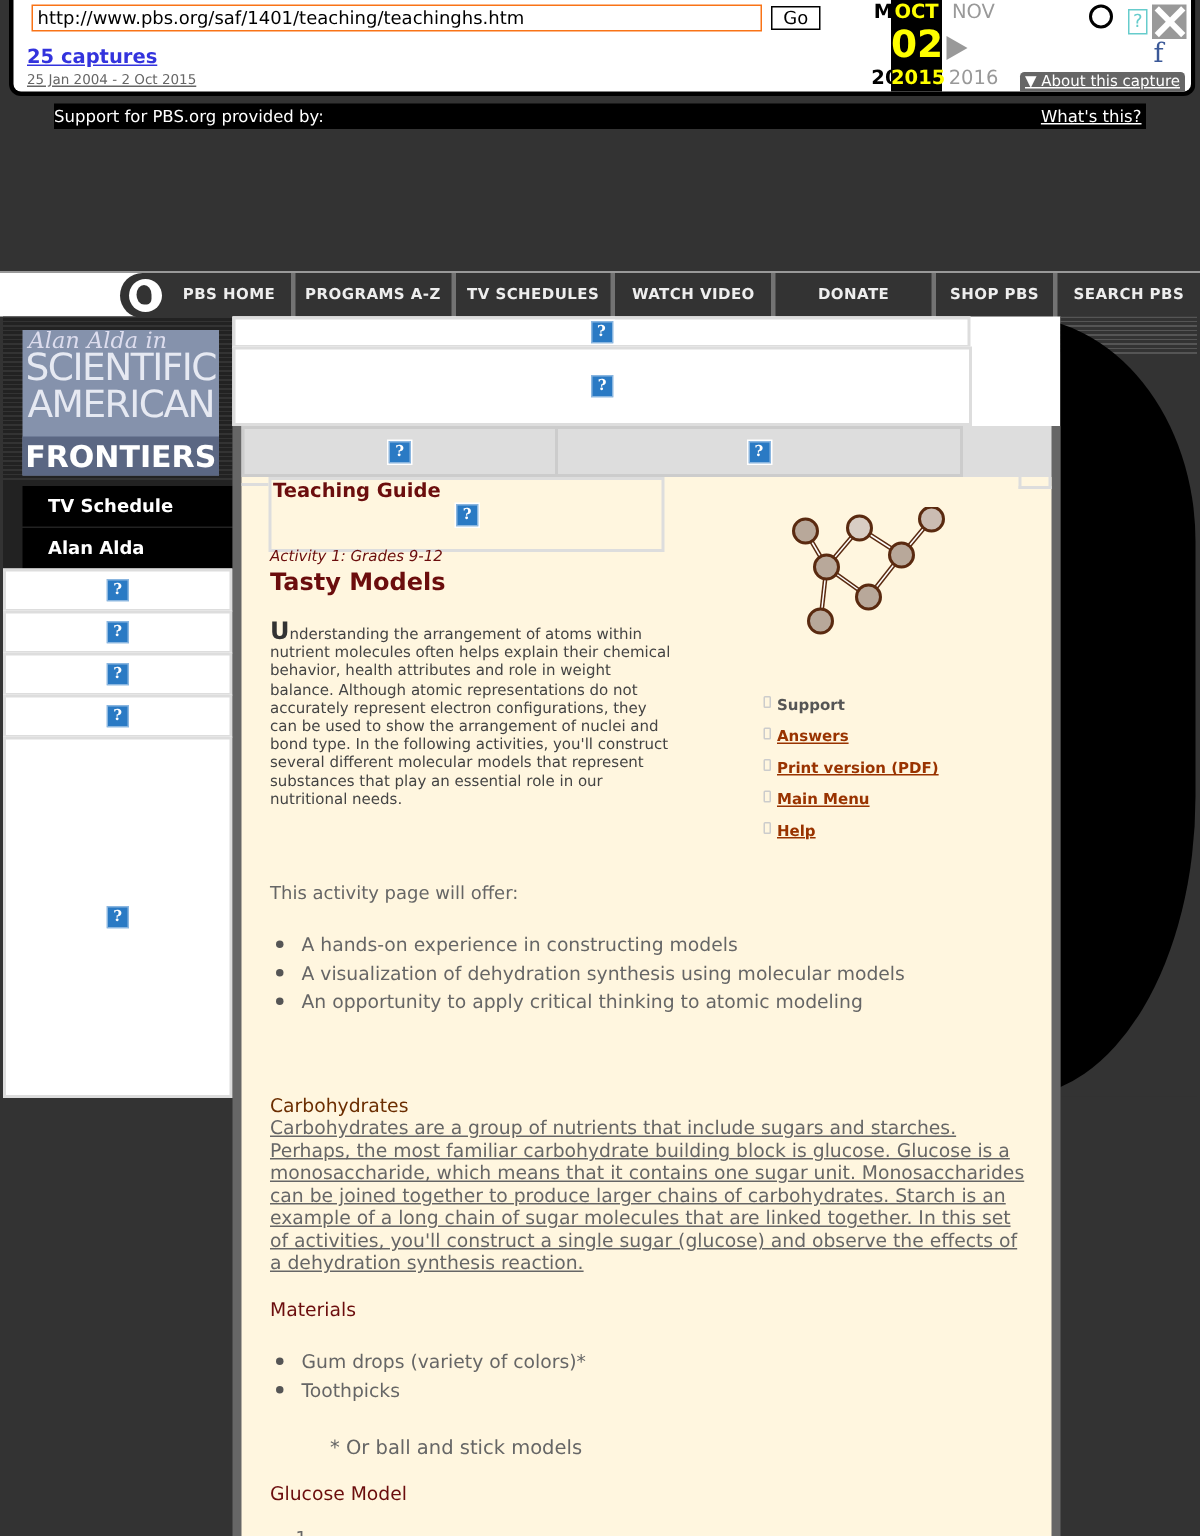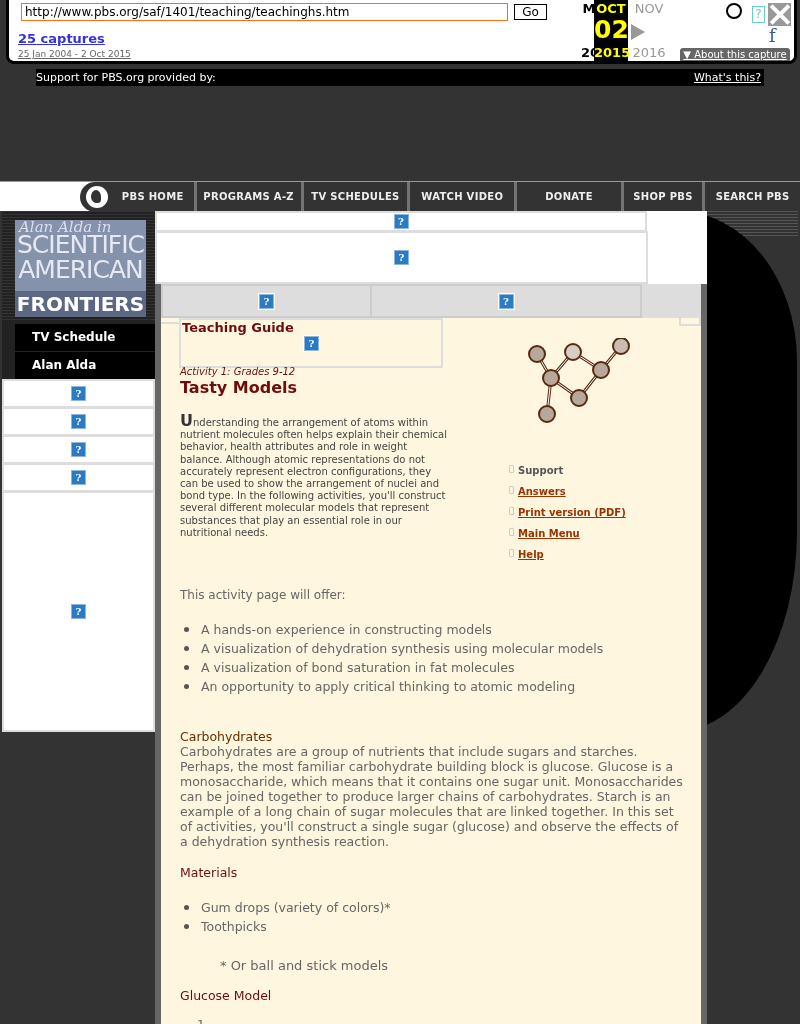--- a/index.html
+++ b/index.html
@@ -86,21 +86,21 @@
   .side-link .bullet { display: inline-block; width: 5px; height: 8px; border: 1px solid #ccc; border-radius: 1px; margin-right: 4px; vertical-align: 1px; }
   .side-link.current { color: #555; }
   .side-link a { color: #993300; text-decoration: underline; }
 
   .offer { position: absolute; left: 19px; top: 270px; font-size: 12px; color: #666; }
   .ul { position: absolute; left: 40px; font-size: 12.5px; color: #666; }
   .ul li { list-style: none; height: 19px; line-height: 19px; position: relative; }
   .ul li::before { content: ""; position: absolute; left: -17px; top: 7px; width: 5px; height: 5px; border-radius: 50%; background: #555; }
   .h-sec { position: absolute; left: 19px; font-size: 12.5px; font-weight: normal; color: #6b0d0d; }
   .h-carb { color: #6b2d00; }
-  .carb-text { position: absolute; left: 19px; top: 426px; width: 505px; font-size: 12.5px; line-height: 15px; color: #666; }
+  .carb-text { position: absolute; left: 19px; top: 426px; width: 505px; font-size: 12.5px; line-height: 15px; color: #666; text-decoration: underline; }
   .footnote { position: absolute; left: 59px; top: 640px; font-size: 13px; color: #666; }
   .num1 { position: absolute; left: 36px; top: 700px; font-size: 12px; color: #666; }
 </style>
 </head>
 <body>
 
 <div class="wb">
   <div class="wb-url">http://www.pbs.org/saf/1401/teaching/teachinghs.htm</div>
   <div class="wb-go">Go</div>
   <div class="wb-captures">25 captures</div>
@@ -249,21 +249,20 @@
       <div class="side-link"><span class="bullet"></span><a>Answers</a></div>
       <div class="side-link"><span class="bullet"></span><a>Print version (PDF)</a></div>
       <div class="side-link"><span class="bullet"></span><a>Main Menu</a></div>
       <div class="side-link"><span class="bullet"></span><a>Help</a></div>
     </div>
 
     <div class="offer">This activity page will offer:</div>
     <ul class="ul" style="top:302px">
       <li>A hands-on experience in constructing models</li>
       <li>A visualization of dehydration synthesis using molecular models</li>
-      <li>A visualization of bond saturation in fat molecules</li>
       <li>An opportunity to apply critical thinking to atomic modeling</li>
     </ul>
 
     <div class="h-sec h-carb" style="top:411px">Carbohydrates</div>
     <div class="carb-text">Carbohydrates are a group of nutrients that include sugars and starches. Perhaps, the most familiar carbohydrate building block is glucose. Glucose is a monosaccharide, which means that it contains one sugar unit. Monosaccharides can be joined together to produce larger chains of carbohydrates. Starch is an example of a long chain of sugar molecules that are linked together. In this set of activities, you'll construct a single sugar (glucose) and observe the effects of a dehydration synthesis reaction.</div>
 
     <div class="h-sec" style="top:547px">Materials</div>
     <ul class="ul" style="top:580px">
       <li>Gum drops (variety of colors)*</li>
       <li>Toothpicks</li>

